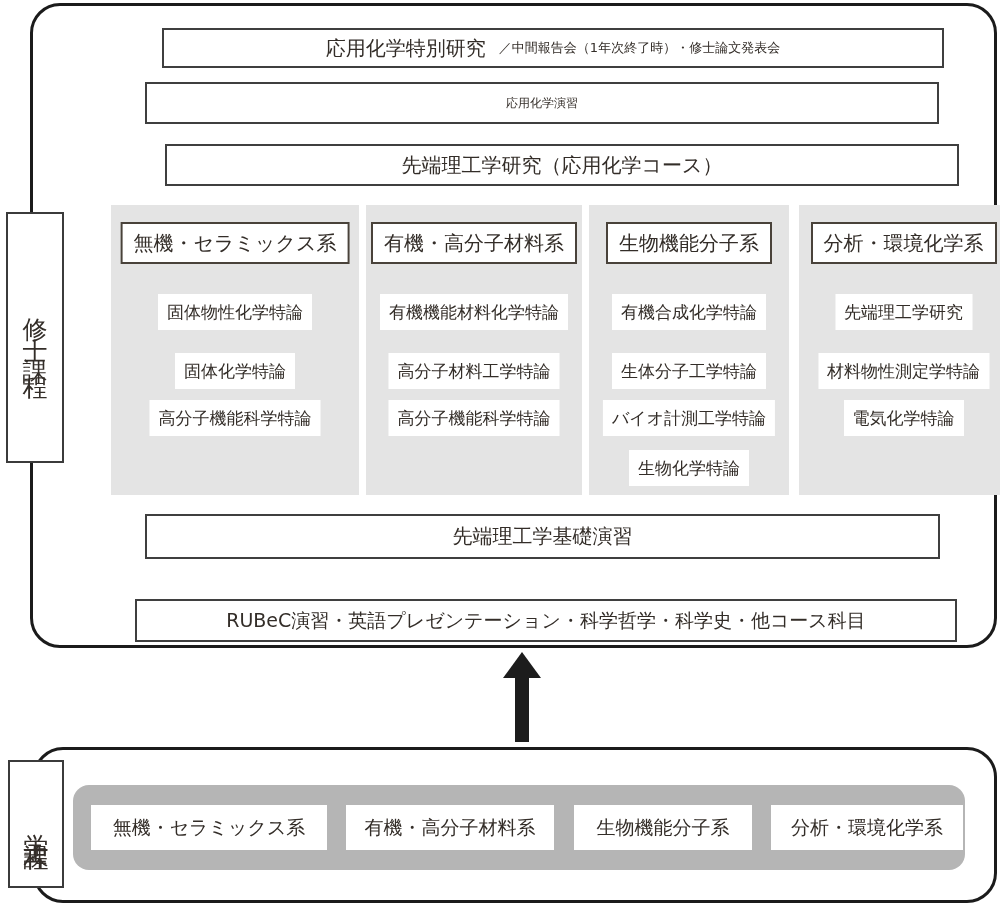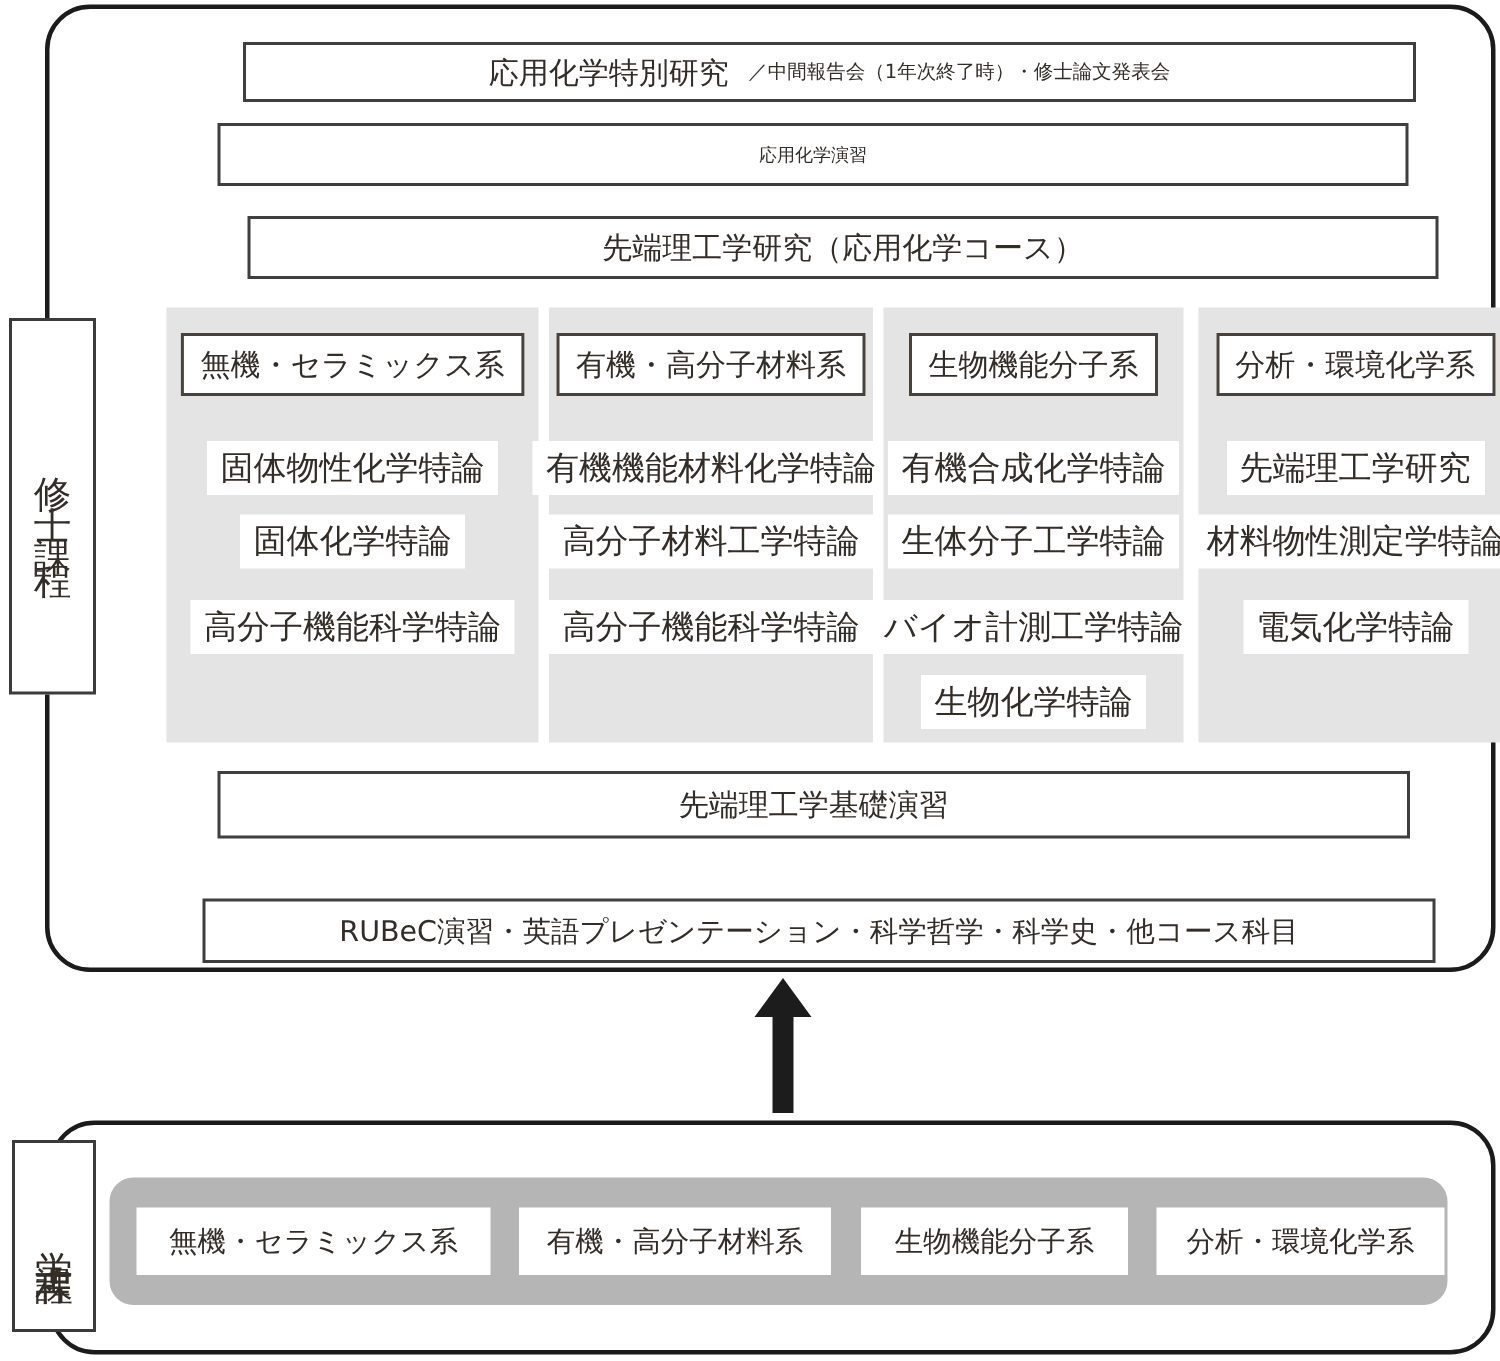--- a/index.html
+++ b/index.html
@@ -37,23 +37,23 @@
   #col4{left:766px;width:209px;}
   .col-header{
     position:absolute;top:17px;left:50%;transform:translateX(-50%);
     box-sizing:border-box;background:#ffffff;border:2px solid #49423a;
     height:42px;display:flex;align-items:center;padding:0 11px;
     font-size:20px;white-space:nowrap;
   }
   .course{
     position:absolute;left:50%;transform:translateX(-50%);
     background:#ffffff;height:36px;display:flex;align-items:center;
-    padding:0 9px;font-size:22px;white-space:nowrap;
+    padding:0 9px;font-size:17px;white-space:nowrap;
   }
-  .r1{top:89px}.r2{top:138px}.r3{top:195px}.r4{top:245px}
+  .r1{top:89px}.r2{top:148px}.r3{top:195px}.r4{top:245px}
 
   
   .side-label{
     position:absolute;box-sizing:border-box;background:#ffffff;
     border:2px solid #3b3b3b;z-index:5;
     display:flex;align-items:center;justify-content:center;
     writing-mode:vertical-rl;text-orientation:upright;
     font-size:25px;
   }
   #master-label{left:6px;top:212px;width:58px;height:251px;letter-spacing:20px;}

